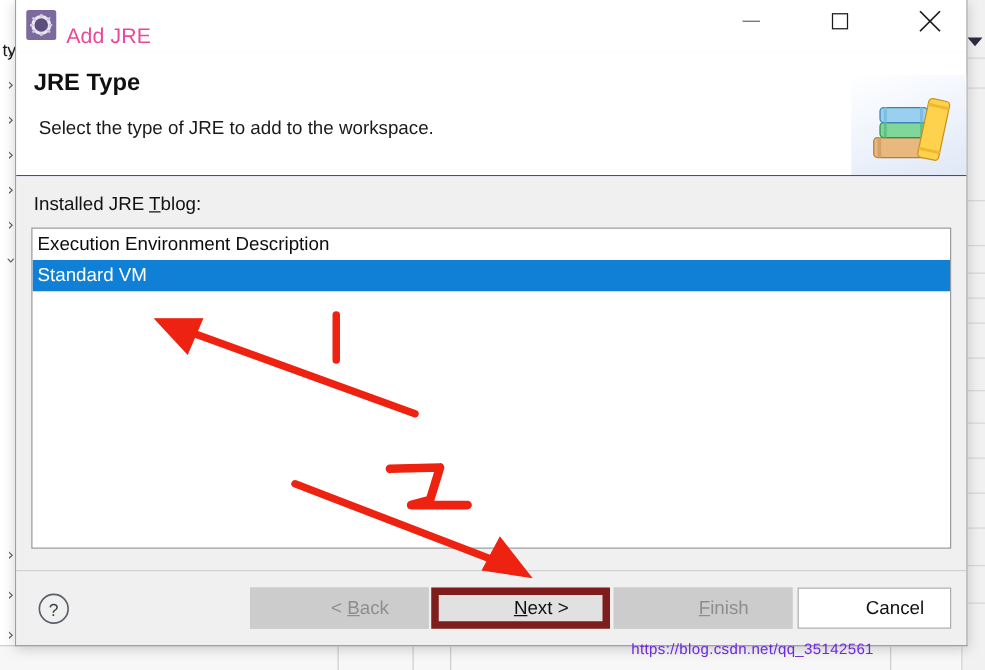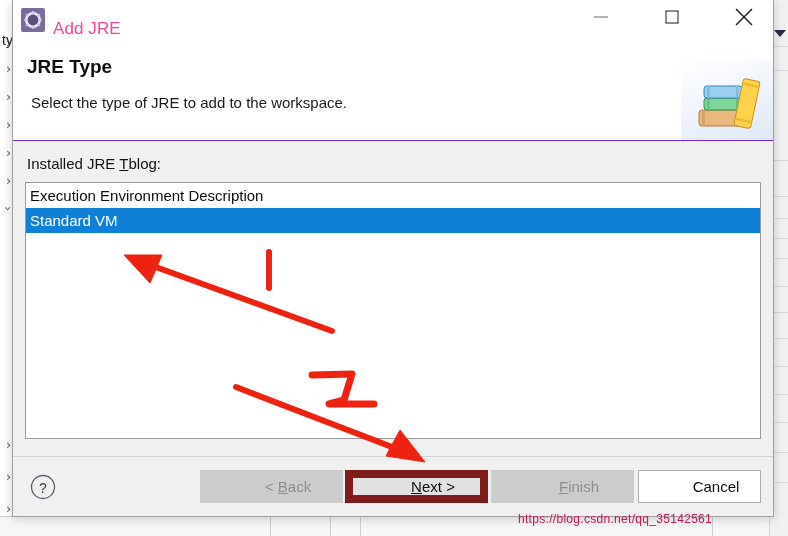--- a/index.html
+++ b/index.html
@@ -277,43 +277,42 @@
     border: 1px solid #cccccc;
     color: #8e8e8e;
   }
   .btn.normal {
     background: #e1e1e1;
     border: 1px solid #adadad;
     color: #101010;
   }
   .btn.focused {
     background: #e1e1e1;
-    border: 8px solid #7f1d1d;
+    border: 6px solid #7f1d1d;
     color: #101010;
   }
   .btn u { text-decoration: underline; }
 
   
   .anno {
     position: absolute;
     left: 0; top: 0;
     width: 788px;
     height: 536px;
     pointer-events: none;
   }
   .watermark {
     position: absolute;
     left: 505px;
     top: 512px;
     font-size: 12px;
-    color: #be185d;
+    color: #6d28d9;
     font-family: "Liberation Sans", sans-serif;
     letter-spacing: 0.3px;
     white-space: nowrap;
-    margin-left: 13px;
   }
 </style>
 </head>
 <body>
 
 <div id="screen">
 
   <div class="bg-root">
     <div class="bg-tree">
       <div class="bg-chev" style="top:36px;">›</div>

